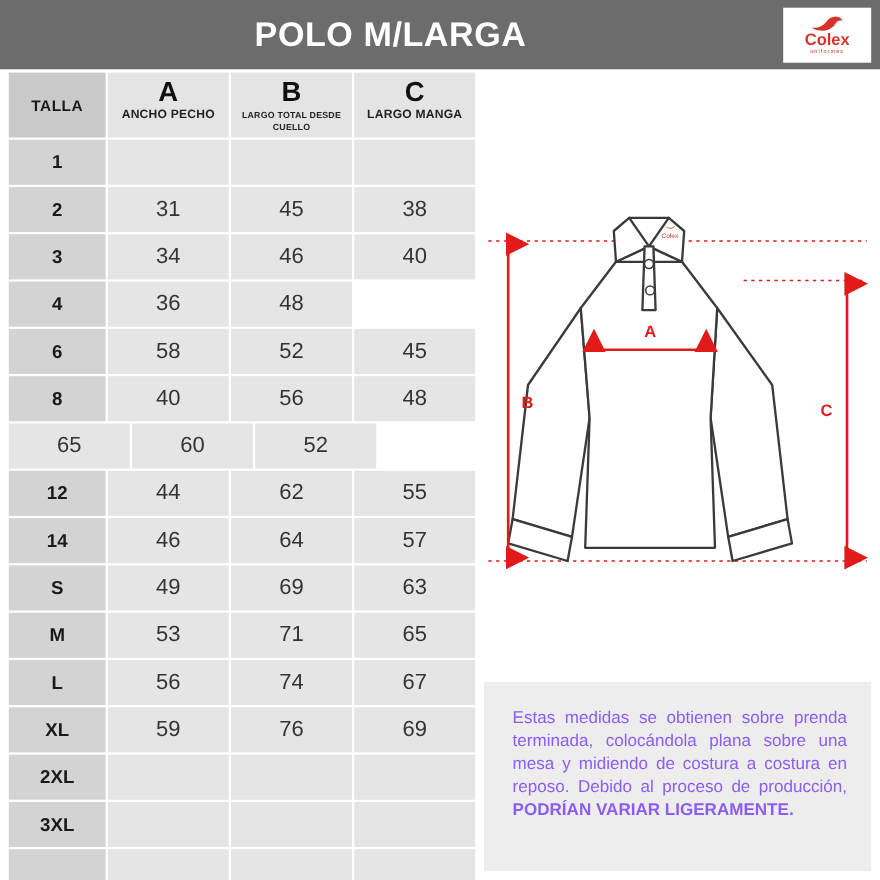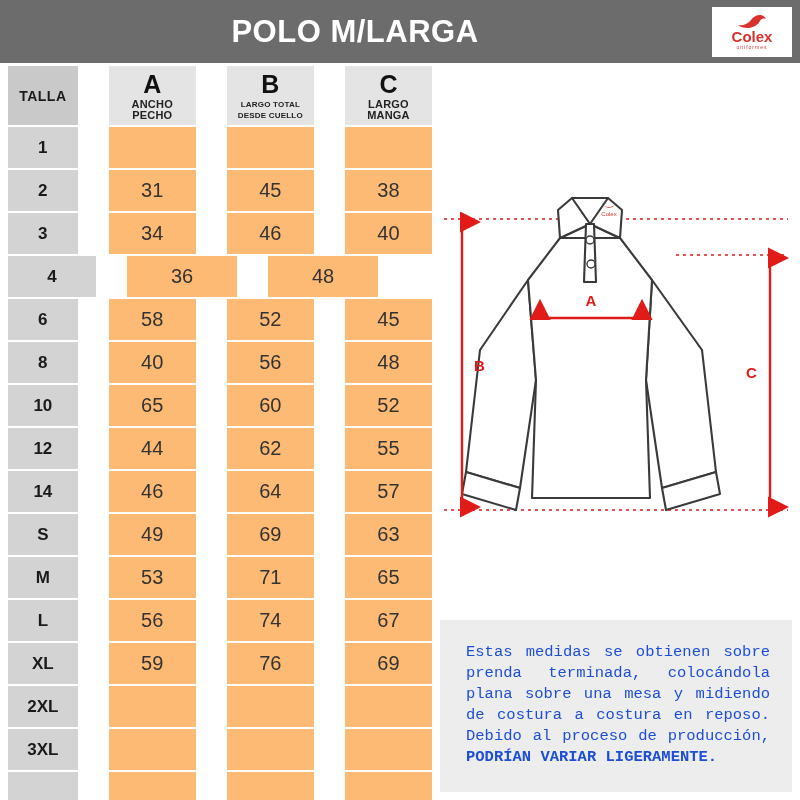--- a/index.html
+++ b/index.html
@@ -55,29 +55,29 @@
     letter-spacing: 1px;
     line-height: 7px;
   }
 
   
   .table {
     position: absolute;
     left: 8px; top: 66px;
     width: 424px;
   }
-  .trow { display: flex; height: 41px; margin-bottom: 2px; gap: 29px; }
+  .trow { display: flex; height: 41px; margin-bottom: 2px; }
   .trow.head { height: 59px; }
   .cell {
     margin-right: 2px;
     display: flex; align-items: center; justify-content: center;
     text-align: center;
   }
   .c-size { width: 88px; background: #d3d3d3; font-size: 17px; font-weight: bold; color: #1a1a1a; }
-  .c-val  { width: 110px; background: #fdba74; font-size: 20px; color: #333333; }
+  .c-val  { width: 110px; background: #e5e5e5; font-size: 20px; color: #333333; }
   .c-val:last-child { margin-right: 0; }
 
   .trow.head .c-size { background: #c9c9c9; font-size: 14px; letter-spacing: 0.5px; }
   .trow.head .c-val {
     background: #e4e4e4;
     flex-direction: column;
     justify-content: flex-start;
     padding-top: 3px;
   }
   .col-letter { font-size: 25px; font-weight: bold; color: #111111; line-height: 30px; }
@@ -100,23 +100,22 @@
     position: absolute;
     left: 440px; top: 620px;
     width: 352px; height: 172px;
     background: #ededed;
     padding: 22px 22px 0 26px;
   }
   .note p {
     margin: 0;
     font-size: 15.5px;
     line-height: 21px;
-    color: #1d4ed8;
+    color: #8b5cf6;
     text-align: justify;
-    font-family: Liberation Mono, monospace;
   }
   .note .bold { font-weight: bold; }
 </style>
 </head>
 <body>
 
 <div id="page">
 
   <div class="header">
     <div class="header-title">POLO M/LARGA</div>
@@ -179,21 +178,20 @@
       <div class="cell c-val">52</div>
       <div class="cell c-val">45</div>
     </div>
     <div class="trow">
       <div class="cell c-size">8</div>
       <div class="cell c-val">40</div>
       <div class="cell c-val">56</div>
       <div class="cell c-val">48</div>
     </div>
     <div class="trow">
-      <div class="cell c-size">10</div>
       <div class="cell c-val">65</div>
       <div class="cell c-val">60</div>
       <div class="cell c-val">52</div>
     </div>
     <div class="trow">
       <div class="cell c-size">12</div>
       <div class="cell c-val">44</div>
       <div class="cell c-val">62</div>
       <div class="cell c-val">55</div>
     </div>

